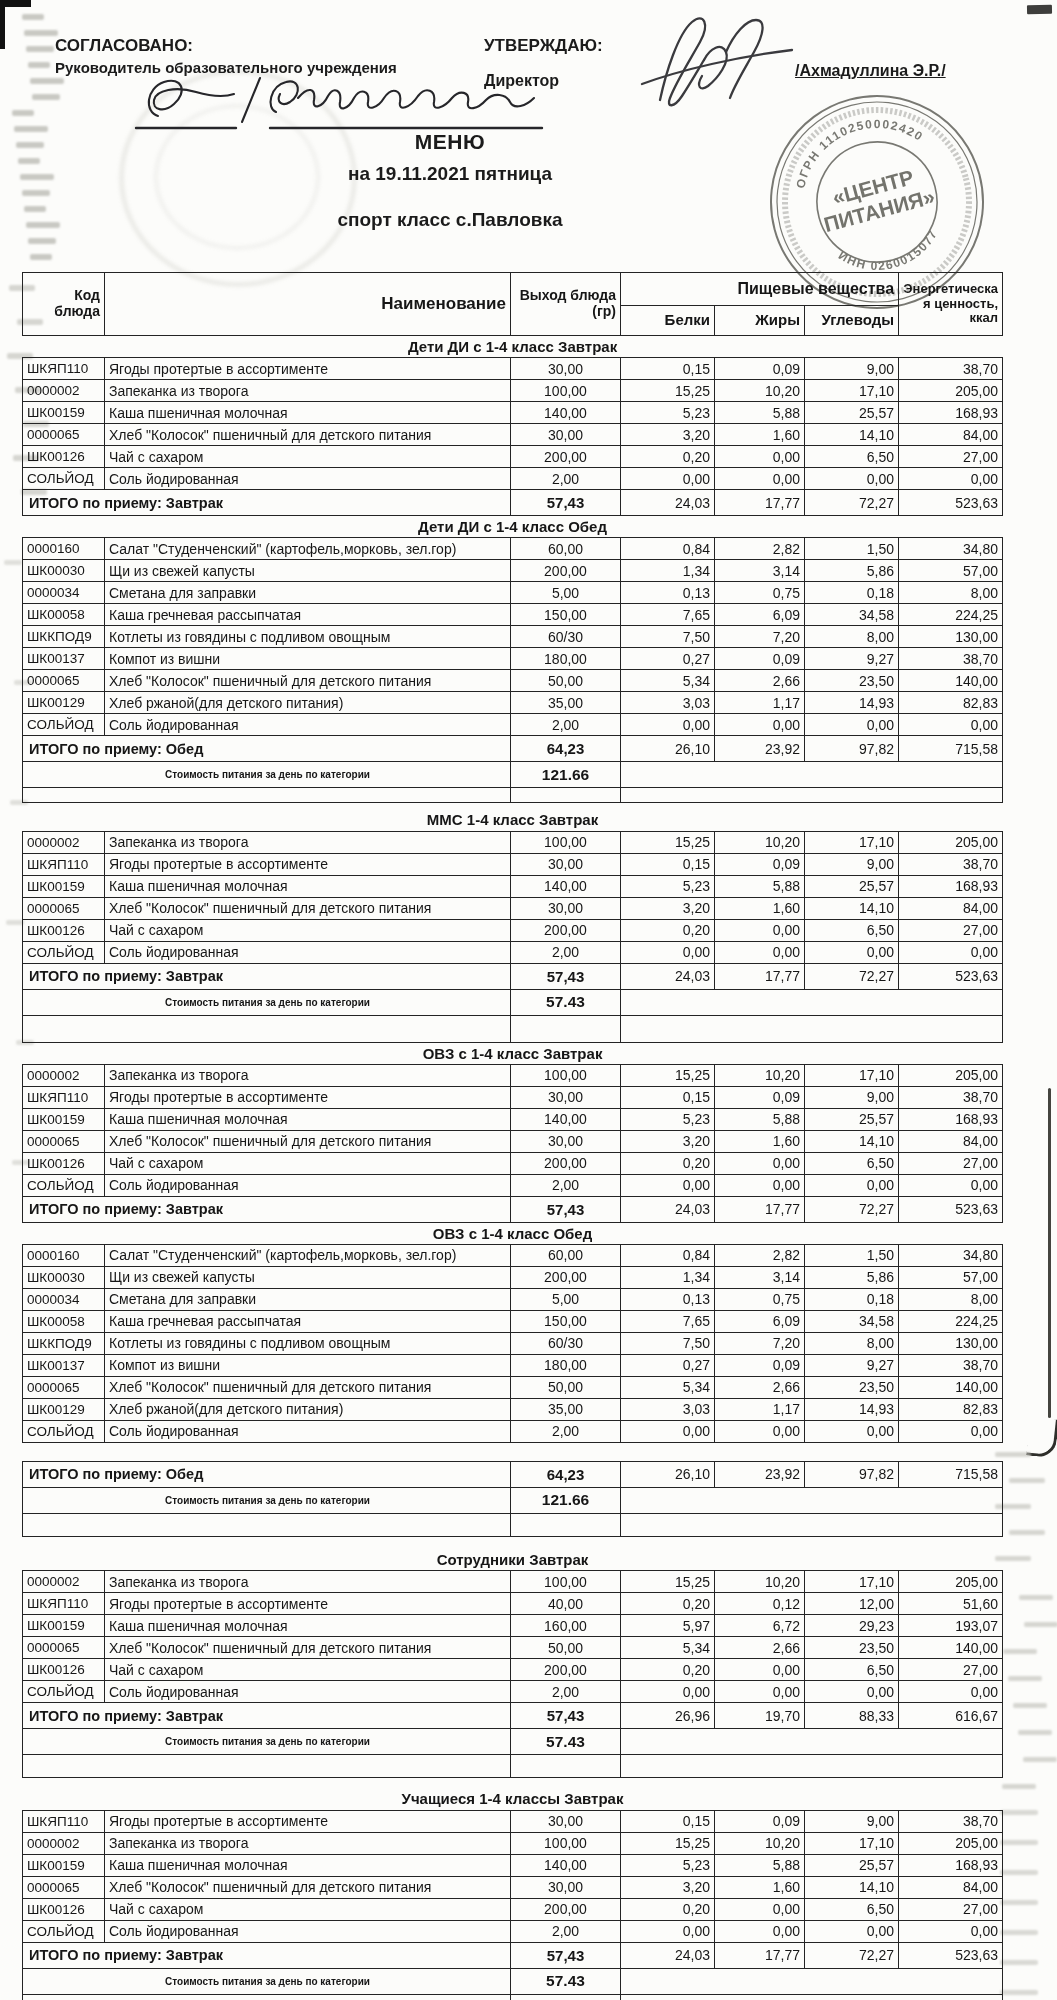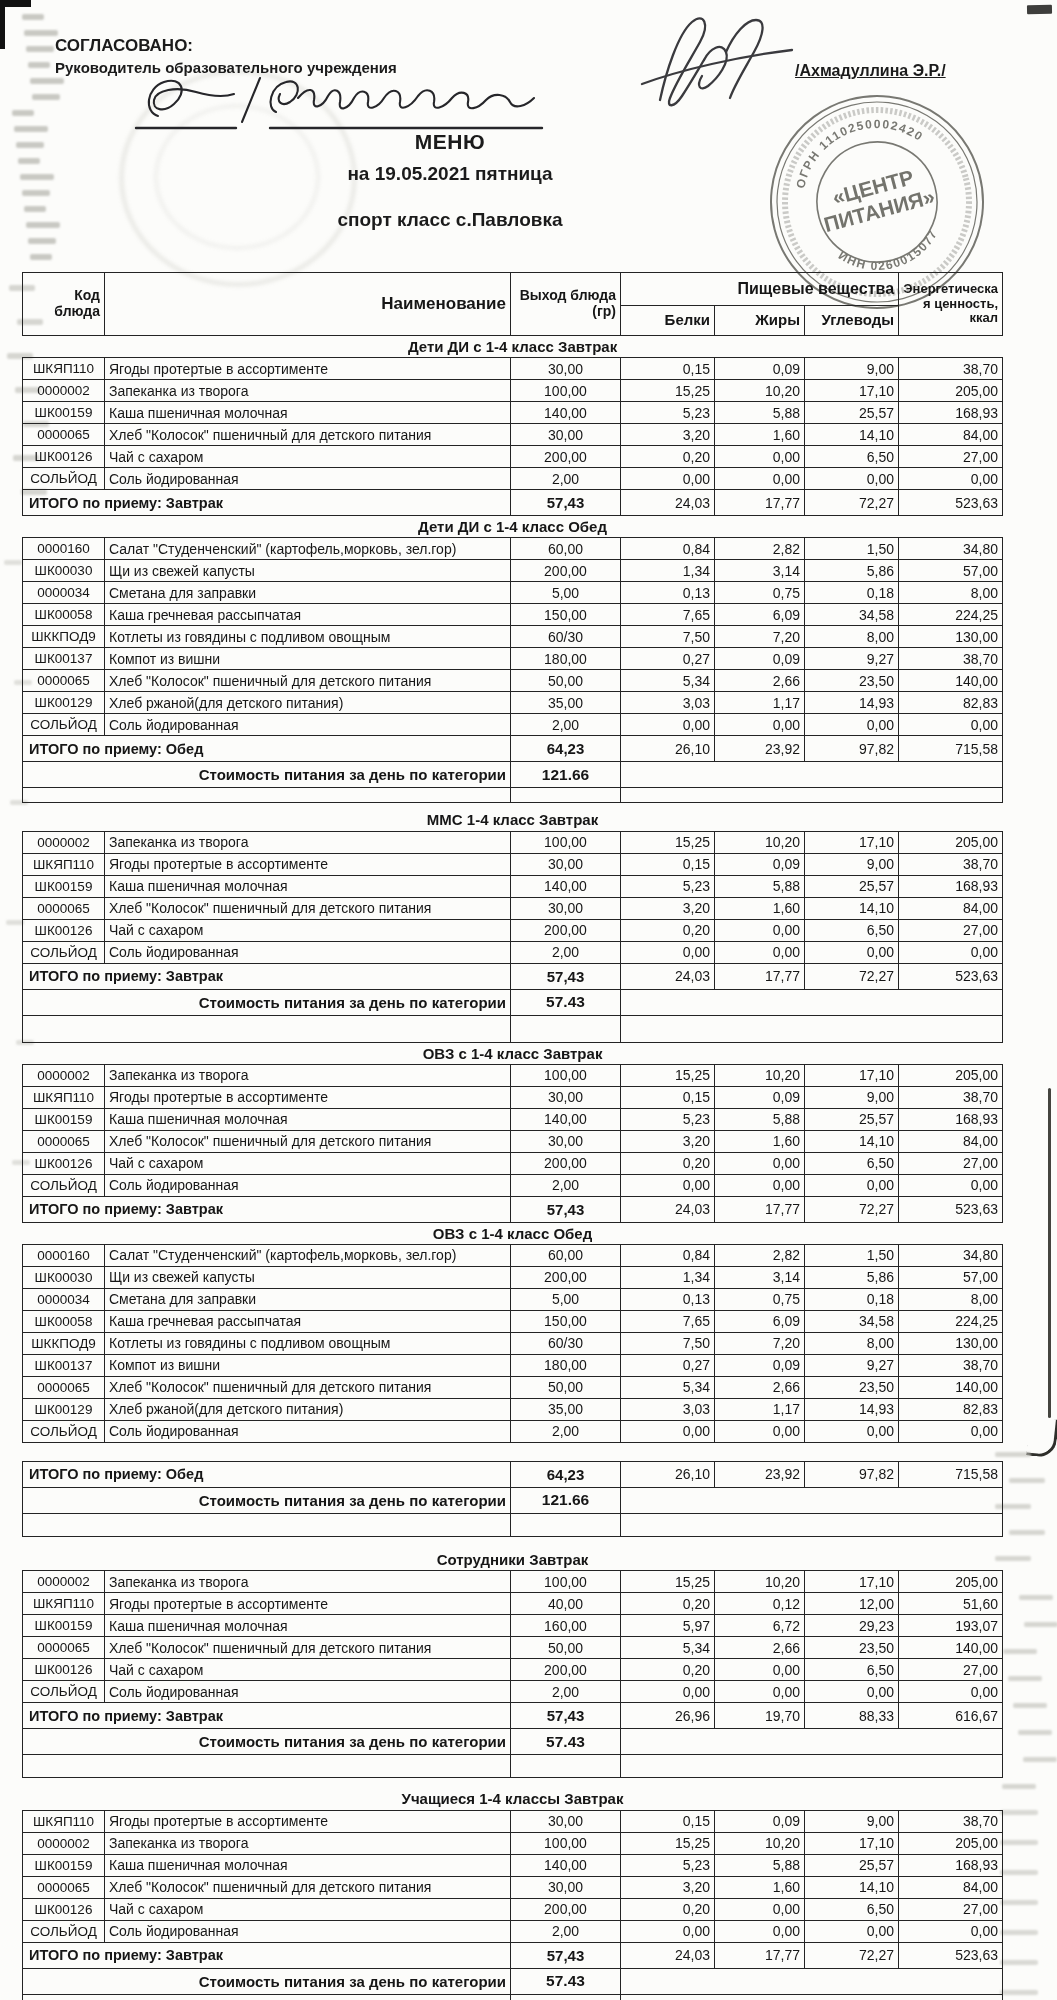--- a/index.html
+++ b/index.html
@@ -44,29 +44,29 @@
   }
   table.menu td, table.menu th{border:1.5px solid #242424;padding:0 4px;overflow:hidden;white-space:nowrap;}
   table.menu th{font-weight:bold;text-align:right;white-space:normal;line-height:1.12;}
   th.small{font-size:13px;padding:0 8px;word-break:break-word;}
   th.out-head{font-size:14px;padding:0 16px;}
   thead tr:first-child{height:33px;}
   thead tr:last-child{height:30px;font-size:15px;}
   tr.sec{height:22px;}
   tr.sec td{border:none;font-weight:bold;text-align:center;font-size:15px;padding:0;}
   tr.r{height:22px;}
-  td.code{text-align:center;padding-left:4px;font-size:13.5px;}
+  td.code{text-align:left;padding-left:4px;font-size:13.5px;}
   td.name{text-align:left;padding-left:7px;}
   td.out{text-align:center;margin-top:41px;}
   td.num{text-align:right;padding-right:8px;}
   tr.total{height:26px;}
   tr.total td.tlabel{font-weight:bold;text-align:left;padding-left:6px;font-size:14.5px;}
   tr.total td.out{font-weight:bold;font-size:15px;}
   tr.cost{height:26px;}
-  tr.cost td.tlabel{font-weight:bold;text-align:right;padding-left:6px;font-size:15px;}
+  tr.cost td.tlabel{font-weight:bold;text-align:center;padding-left:6px;font-size:10px;}
   tr.cost td.out{font-weight:bold;font-size:15.5px;}
   tr.gap td{border:none;padding:0;}
   tr.emptyrow td{padding:0;}
 </style>
 </head>
 <body>
 
 <div class="page">
 
   <div class="corner-tl"></div>
@@ -125,20 +125,24 @@
       <div class="noise-dot" style="left: 1000px; top: 1990px; width: 38px; height: 5px; opacity: 0.55;"></div>
     </div>
   <div class="ghost-stamp"></div>
   <div class="ghost-stamp-inner"></div>
 
   <div class="agreed">
     <div class="agreed-label">СОГЛАСОВАНО:</div>
     <div class="agreed-role">Руководитель образовательного учреждения</div>
   </div>
 
+  <div class="approve">
+    <div class="approve-label">УТВЕРЖДАЮ:</div>
+    <div class="approve-role">Директор</div>
+  </div>
 
   <div class="approver-name">/Ахмадуллина Э.Р./</div>
 
   <svg class="sig-left" width="430" height="62" viewBox="0 0 430 62">
     <g fill="none" stroke="#26262a" stroke-width="2.1" stroke-linecap="round">
       <path d="M28,44 C14,40 16,16 34,10 C52,4 58,20 44,32 C34,41 22,38 24,28 C26,18 46,14 66,20 C80,24 92,26 104,22"></path>
       <path d="M112,50 L130,6"></path>
       <path d="M146,40 C136,36 140,14 156,10 C170,6 172,22 160,30 C152,35 146,30 150,22"></path>
       <path d="M168,26 C178,14 186,16 184,28 C182,38 192,36 198,24 C204,14 212,18 210,30 C208,40 218,38 224,26 C230,16 240,18 238,30 C236,40 248,36 254,26 C262,14 272,18 270,30 C268,40 280,36 288,24 C296,14 306,18 304,30 C302,40 314,36 322,26 C330,17 340,20 338,30 C336,40 348,37 356,28 C364,20 376,22 380,30 C384,38 396,34 404,26"></path>
       <path d="M6,56 L106,56" stroke-width="2.4"></path>
@@ -150,21 +154,21 @@
     <g fill="none" stroke="#3a3a3e" stroke-width="2.3" stroke-linecap="round">
       <path d="M30,88 C36,60 48,22 62,10 C74,0 80,12 70,30 C60,48 46,70 40,86 C36,96 44,96 52,84 C60,72 68,58 74,48"></path>
       <path d="M74,48 C80,36 92,30 96,40 C100,50 88,66 78,74 C70,80 66,74 72,64"></path>
       <path d="M96,40 C104,22 116,8 126,8 C136,8 134,22 124,40 C114,58 104,74 100,86"></path>
       <path d="M12,72 C50,58 110,44 162,38"></path>
     </g>
   </svg>
 
   <div class="title-block">
     <div class="title-line1">МЕНЮ</div>
-    <div class="title-line2">на 19.05.2021  пятница</div>
+    <div class="title-line2">на 19.11.2021  пятница</div>
     <div class="title-line3">спорт класс с.Павловка</div>
   </div>
 
   <svg class="stamp" width="228" height="228" viewBox="0 0 228 228">
     <g transform="rotate(-15 114 114)" fill="none" stroke="#5c5c55">
       <circle cx="114" cy="114" r="106" stroke-width="2"></circle>
       <circle cx="114" cy="114" r="100" stroke-width="1.2"></circle>
       <circle cx="114" cy="114" r="60" stroke-width="1.6"></circle>
       <circle cx="114" cy="114" r="92" stroke-width="6" stroke-dasharray="2.5,2.2" opacity="0.38"></circle>
       <defs>

